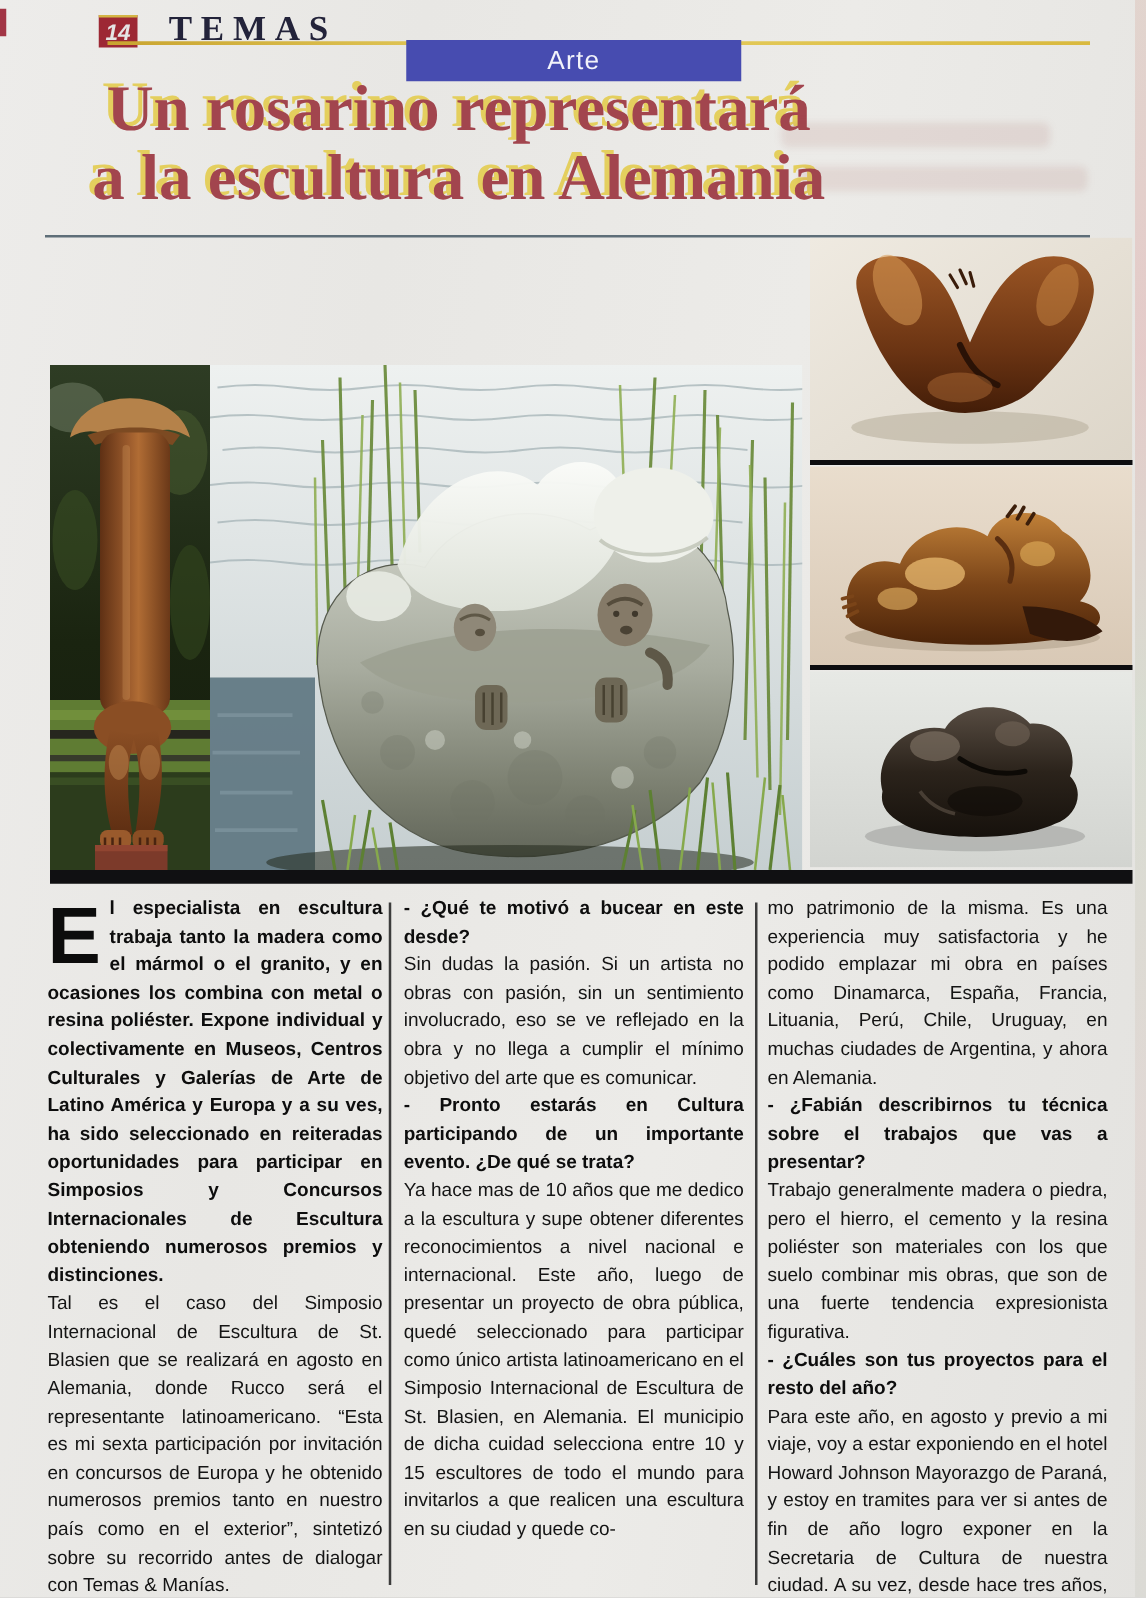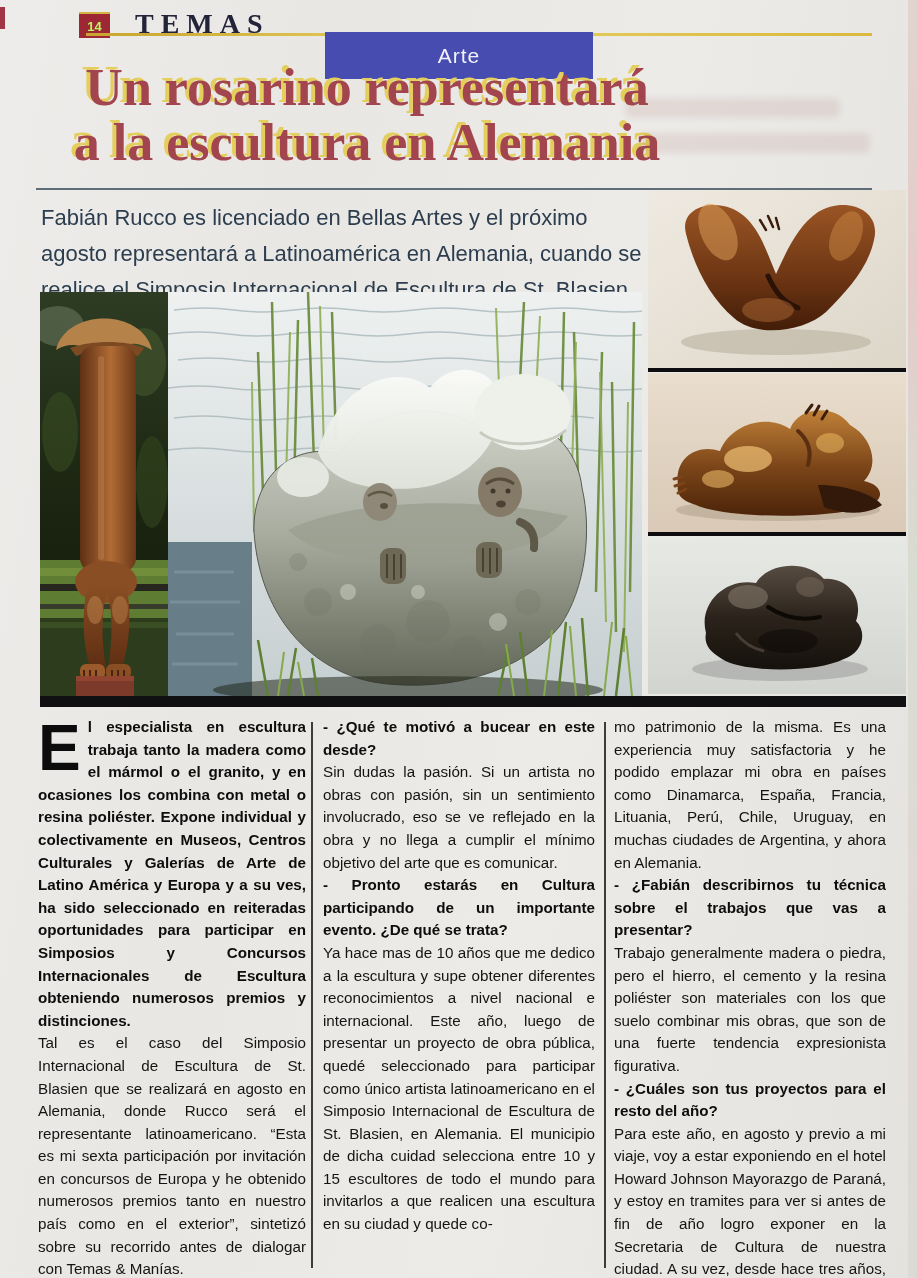--- a/index.html
+++ b/index.html
@@ -5,28 +5,28 @@
   * { margin:0; padding:0; box-sizing:border-box; }
   html,body { width:917px; height:1278px; }
   body { font-family:"Liberation Sans", sans-serif; background:#d8d7d5; }
   .page { position:relative; width:917px; height:1278px; overflow:hidden;
           background:linear-gradient(100deg,#edecea 0%,#e8e7e4 30%,#ecebe8 60%,#e3e2df 100%); }
   .abs { position:absolute; }
 
   
   .corner-sliver { left:0; top:7px; width:5px; height:22px; background:#a23545; }
   .badge { left:79px; top:12px; width:31px; height:26px; background:#9d2834;
-           border-top:2px solid #d3b544; color:#bef264; font-weight:bold; font-size:13px;
-           display:flex; align-items:center; justify-content:center; }
+           border-top:2px solid #d3b544; color:#e5e5e5; font-weight:bold; font-size:18px;
+           display:flex; align-items:center; justify-content:center;font-style:italic; }
   .magtitle { left:135px; top:8px; font-family:"Liberation Serif", serif; font-weight:bold;
               font-size:28px; letter-spacing:7px; color:#23233a; }
   .goldrule { left:86px; top:33px; width:786px; height:2.5px;
               background:linear-gradient(90deg,#c9a42f,#e7d063 45%,#d9b93e 100%); }
 
-  .section-banner { left:325px; top:32px; width:268px; height:47px; background:#474cb0;
+  .section-banner { left:325px; top:32px; width:268px; height:33px; background:#474cb0;
                     color:#f2f3fa; font-size:21px; letter-spacing:1px;
                     display:flex; align-items:center; justify-content:center; }
 
   .headline { left:0; top:60px; width:734px; text-align:center;
               font-family:"Liberation Serif", serif; font-weight:bold;
               font-size:52px; line-height:55px; color:#a2454e;
               text-shadow:-4px -3px 0 #e4cf5e; }
 
   
   .ghost { background:rgba(160,85,75,0.12); filter:blur(3px); border-radius:6px; }
@@ -79,21 +79,20 @@
 
   <div class="abs section-banner">Arte</div>
 
   <h1 class="abs headline"><span>Un rosarino representará</span><br><span>a la escultura en Alemania</span></h1>
 
   <div class="abs ghost" style="left:625px; top:98px; width:215px; height:20px;"></div>
   <div class="abs ghost" style="left:640px; top:133px; width:230px; height:20px;"></div>
 
   <div class="abs rule-top"></div>
 
-  <p class="abs lead">Fabián Rucco es licenciado en Bellas Artes y el próximo agosto representará a Latinoamérica en Alemania, cuando se realice el Simposio Internacional de Escultura de St. Blasien.</p>
 
   <div class="abs fig fig-left" role="img" aria-label="Escultura de madera tipo tótem al aire libre">
     <svg viewBox="0 0 128 404" preserveAspectRatio="none">
       <defs>
         <linearGradient id="gLbg" x1="0" y1="0" x2="0" y2="1">
           <stop offset="0" stop-color="#2e3c24"></stop>
             <stop offset="0.55" stop-color="#1a2410"></stop>
             <stop offset="1" stop-color="#141c0e"></stop>
         </linearGradient>
         <linearGradient id="gTrunk" x1="0" y1="0" x2="1" y2="0">

